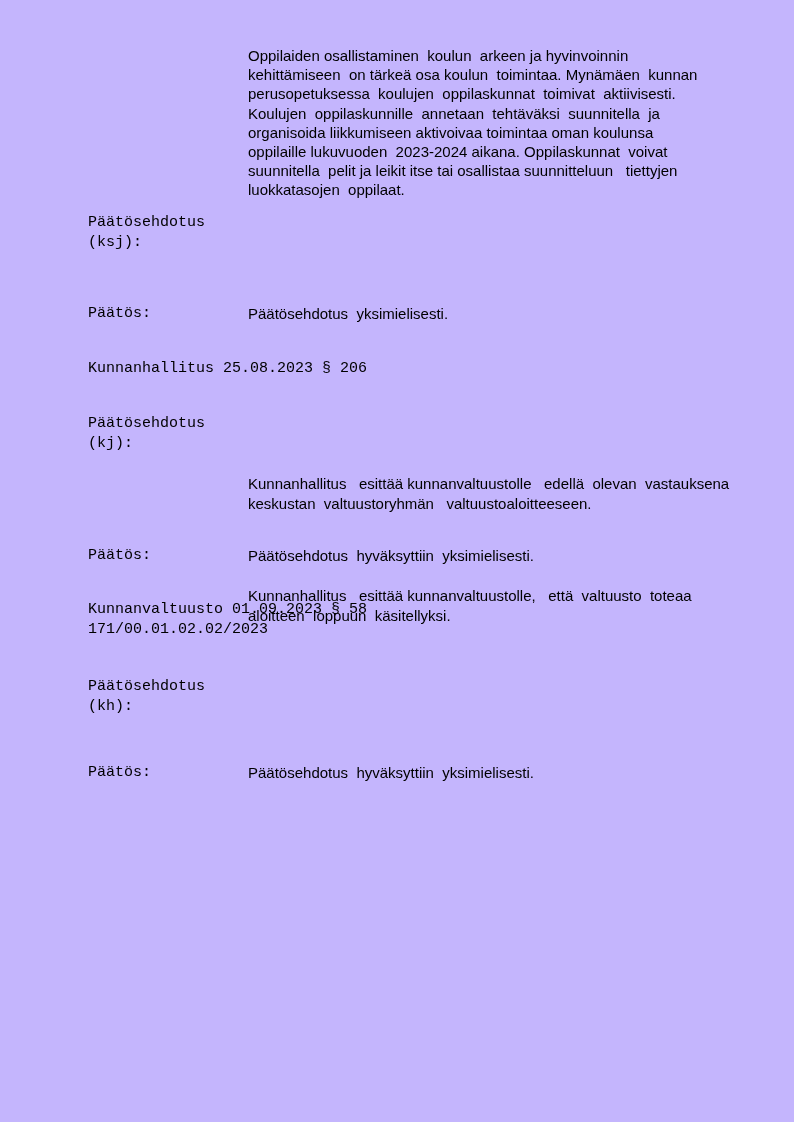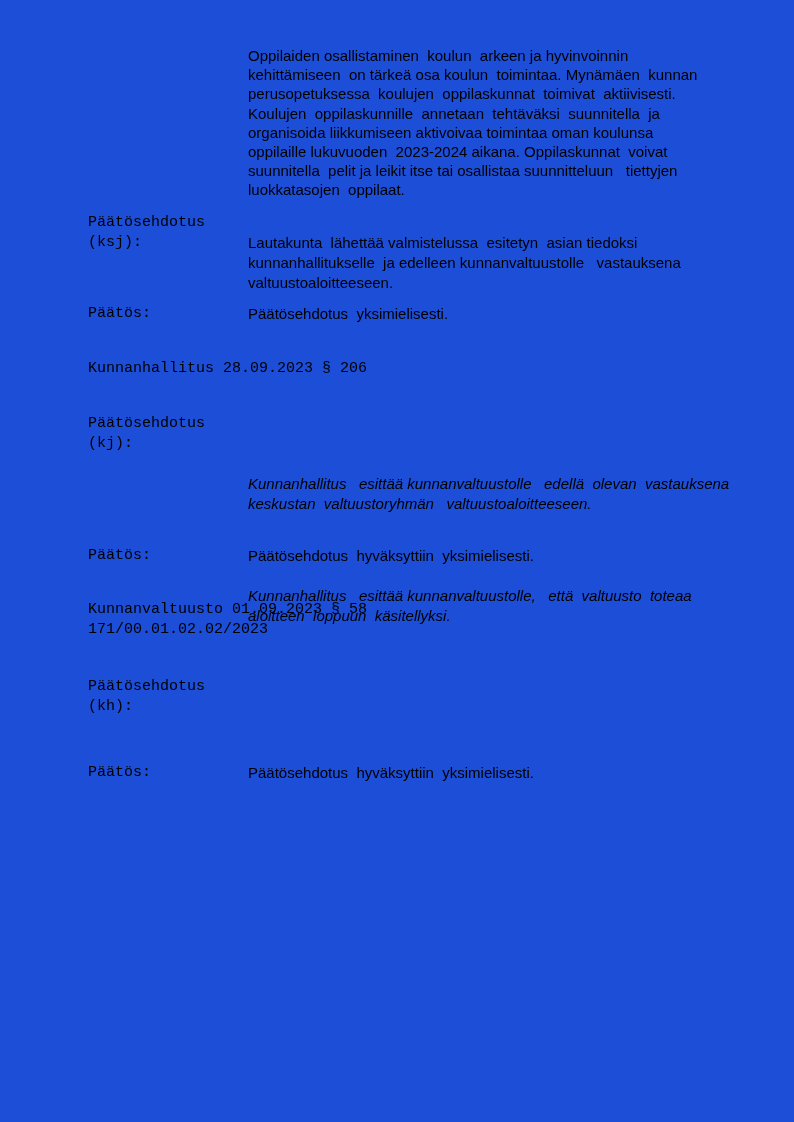--- a/index.html
+++ b/index.html
@@ -4,21 +4,21 @@
 <style>
   html, body {
     margin: 0;
     padding: 0;
     background: #ffffff;
   }
   .page {
     position: relative;
     width: 794px;
     height: 1122px;
-    background: #1d4ed8;
+    background: #c4b5fd;
     overflow: hidden;
     font-family: "Liberation Sans", "DejaVu Sans", sans-serif;
     font-size: 15px;
     line-height: 20px;
     color: #000000;
   }
   .abs {
     position: absolute;
     white-space: pre-wrap;
   }
@@ -30,21 +30,20 @@
   }
   .content-col {
     left: 248px;
     width: 522px;
   }
   .intro {
     line-height: 19.2px;
   }
   .content-col p {
     margin: 0;
-    font-style: italic;
   }
   .content-col p + p {
     margin-top: 32px;
   }
 </style>
 </head>
 <body>
 
 <div class="page">
 
@@ -52,28 +51,25 @@
 kehittämiseen  on tärkeä osa koulun  toimintaa. Mynämäen  kunnan
 perusopetuksessa  koulujen  oppilaskunnat  toimivat  aktiivisesti.
 Koulujen  oppilaskunnille  annetaan  tehtäväksi  suunnitella  ja
 organisoida liikkumiseen aktivoivaa toimintaa oman koulunsa
 oppilaille lukuvuoden  2023-2024 aikana. Oppilaskunnat  voivat
 suunnitella  pelit ja leikit itse tai osallistaa suunnitteluun   tiettyjen
 luokkatasojen  oppilaat.</div>
 
   <div class="abs label-col" style="top:213px">Päätösehdotus
 (ksj):</div>
-  <div class="abs content-col" style="top:233px">Lautakunta  lähettää valmistelussa  esitetyn  asian tiedoksi
-kunnanhallitukselle  ja edelleen kunnanvaltuustolle   vastauksena
-valtuustoaloitteeseen.</div>
 
   <div class="abs label-col" style="top:304px">Päätös:</div>
   <div class="abs content-col" style="top:304px">Päätösehdotus  yksimielisesti.</div>
 
-  <div class="abs label-col" style="top:359px; width:420px">Kunnanhallitus   28.09.2023 § 206</div>
+  <div class="abs label-col" style="top:359px; width:420px">Kunnanhallitus   25.08.2023 § 206</div>
 
   <div class="abs label-col" style="top:414px">Päätösehdotus
 (kj):</div>
   <div class="abs content-col" style="top:434px">
     <p>Kunnanhallitus   esittää kunnanvaltuustolle   edellä  olevan  vastauksena
 keskustan  valtuustoryhmän   valtuustoaloitteeseen.</p>
     <p>Kunnanhallitus   esittää kunnanvaltuustolle,   että  valtuusto  toteaa
 aloitteen  loppuun  käsitellyksi.</p>
   </div>
 

